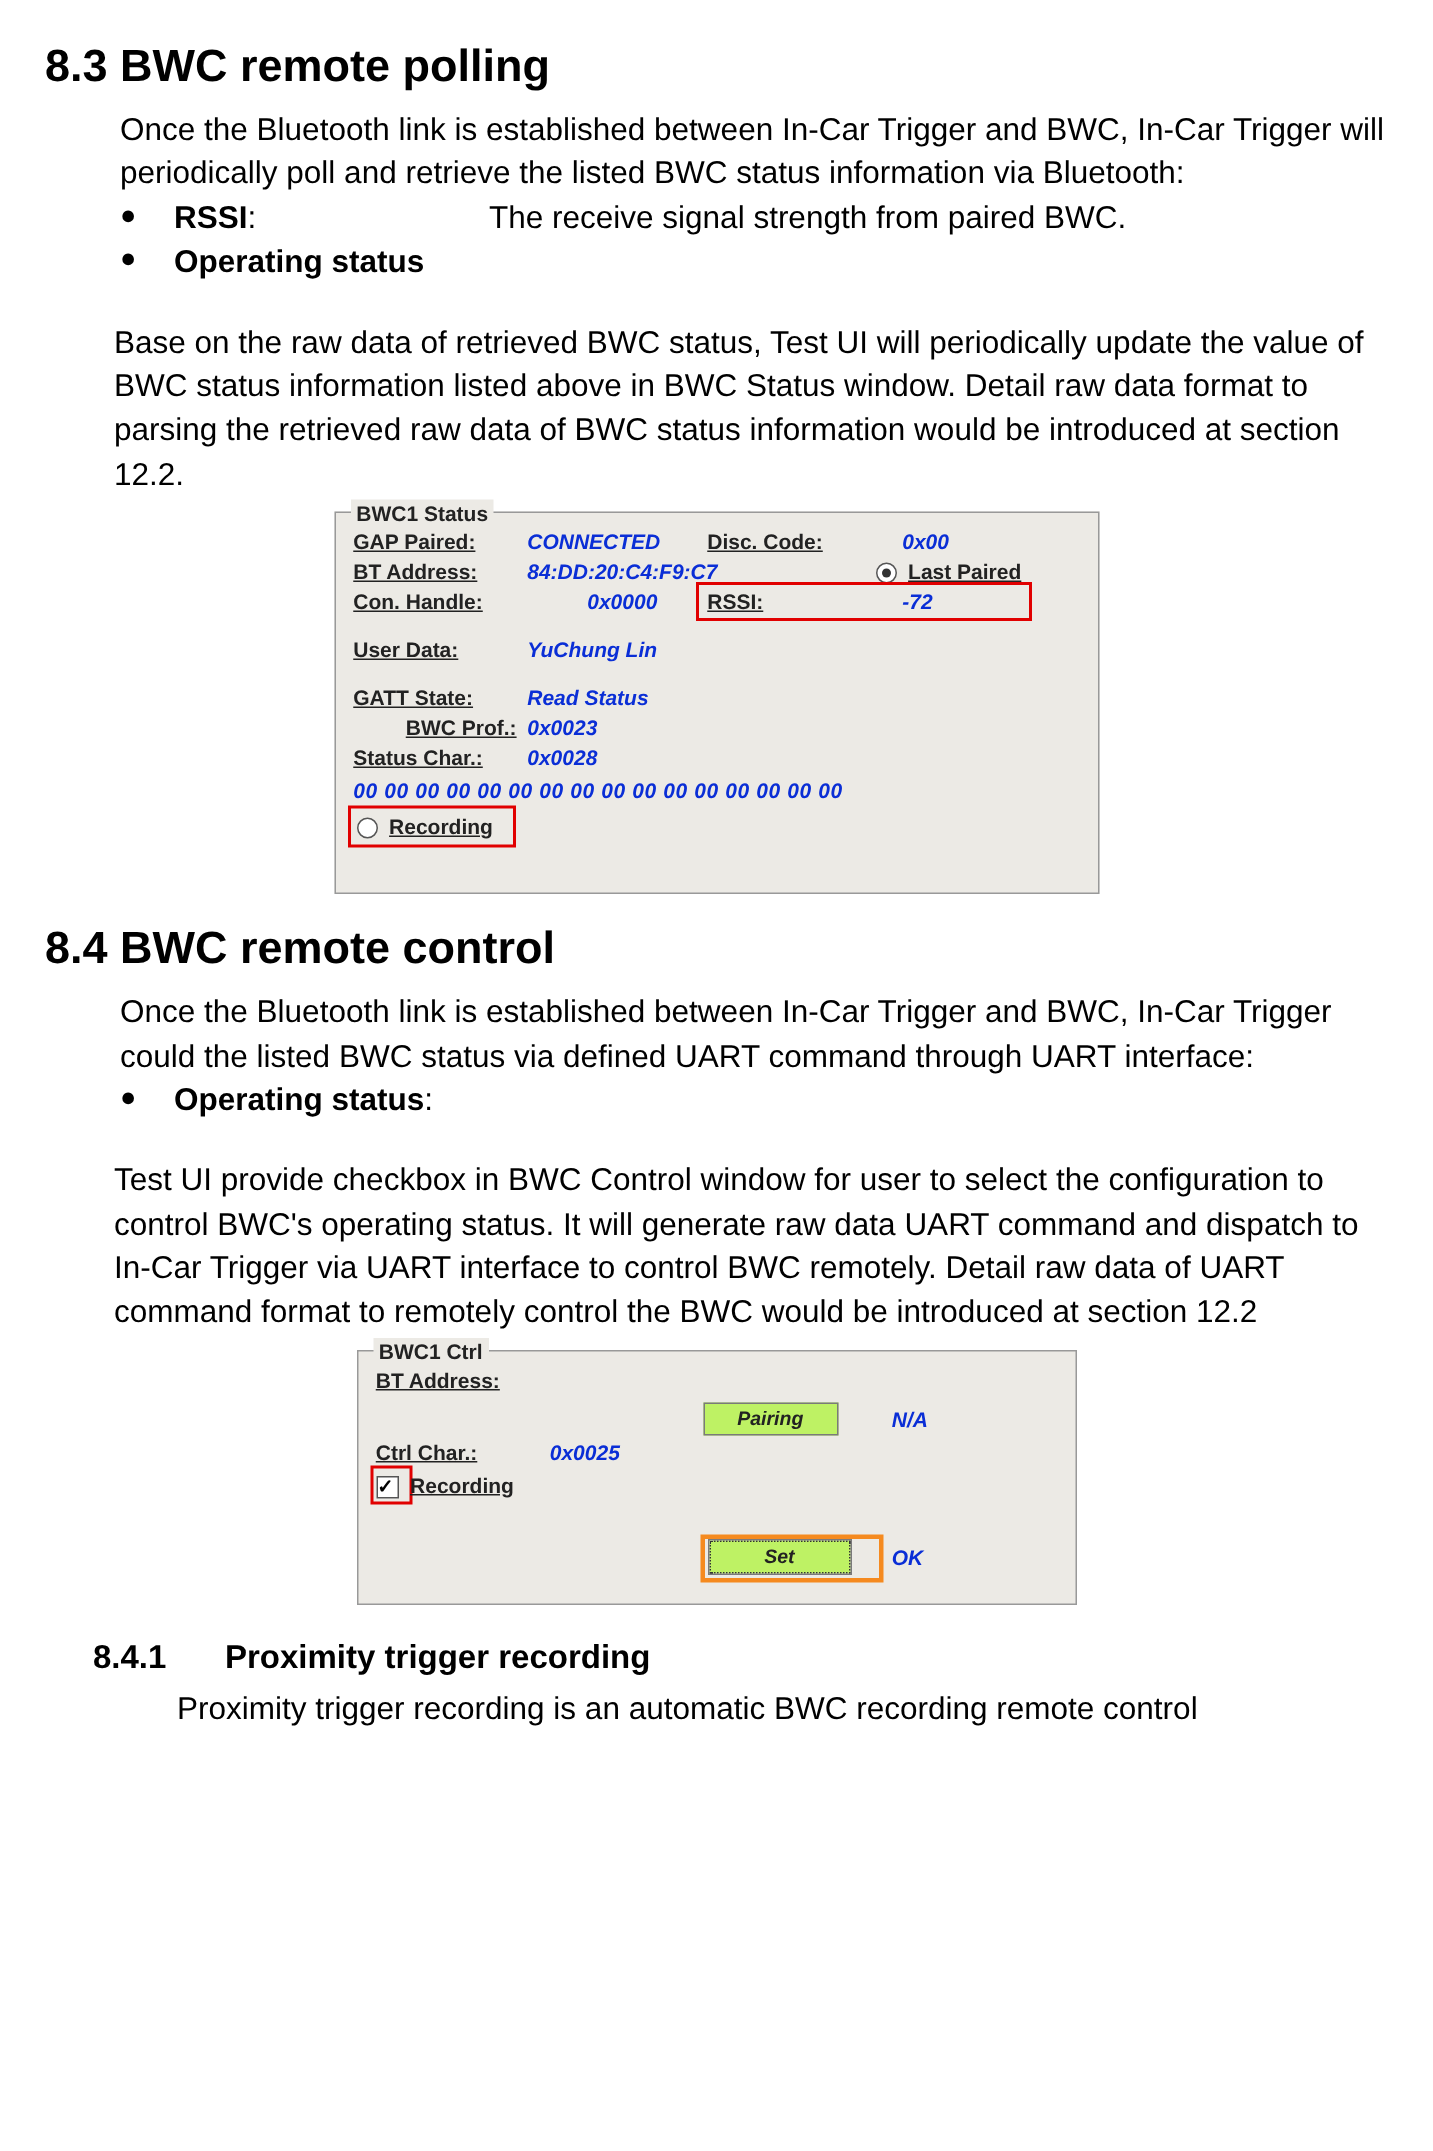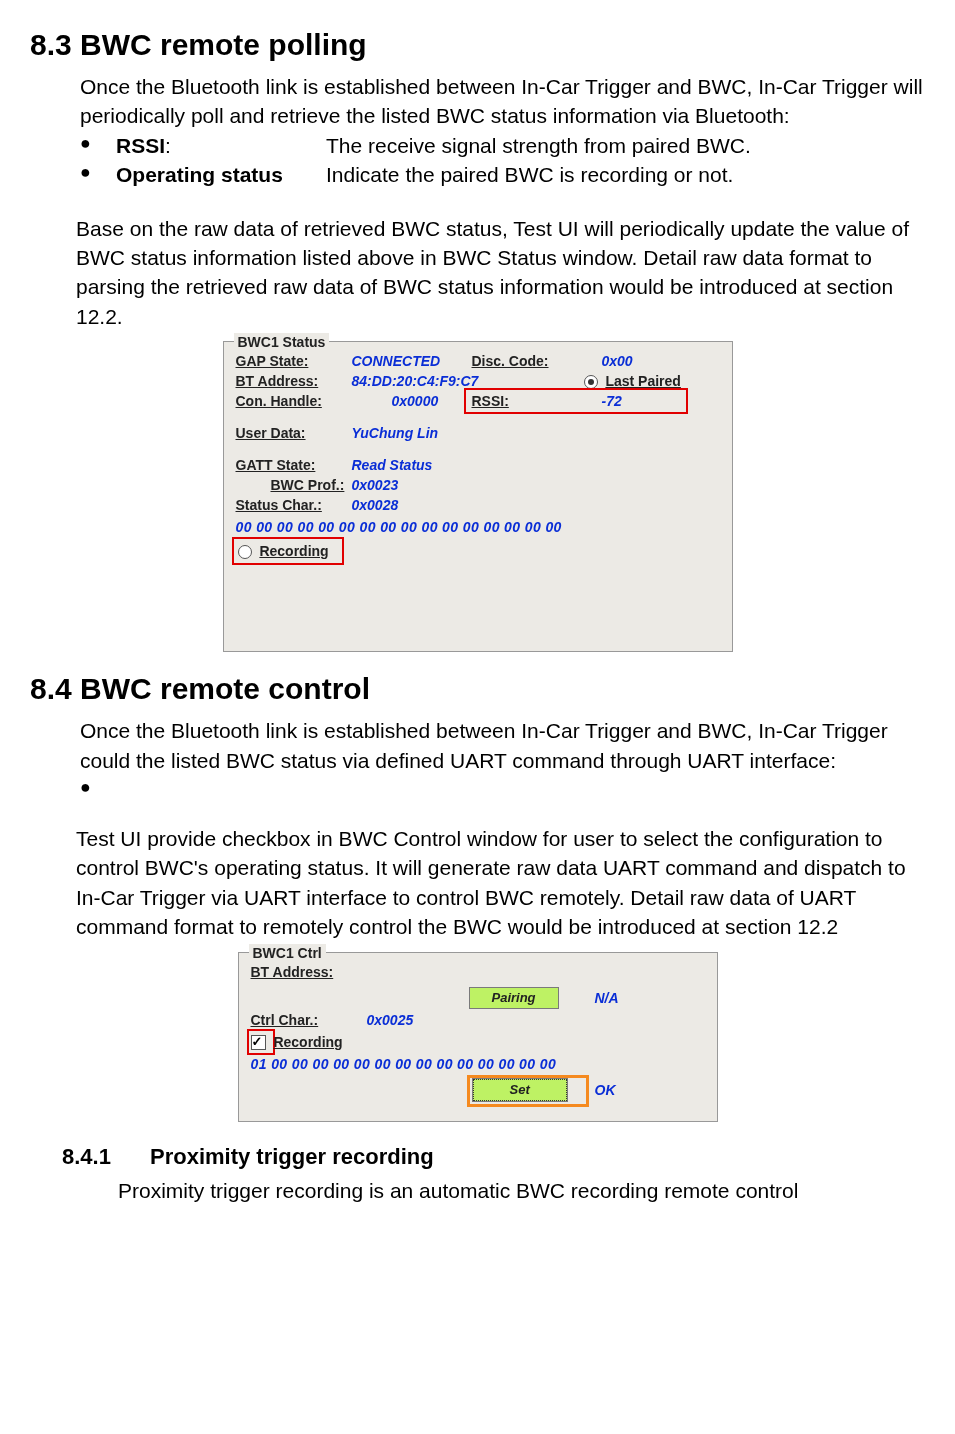--- a/index.html
+++ b/index.html
@@ -45,21 +45,21 @@
 
   
   .win {
     margin: 8px auto 16px auto;
     background:#eceae5;
     border:1px solid #999;
     position:relative;
     box-sizing:border-box;
     font-family: Tahoma, Arial, sans-serif;
   }
-  .win1 { width:510px; height:311px; }
+  .win1 { width:510px; height:255px; }
   .win2 { width:480px; height:170px; }
   .gb-title {
     position:absolute; top:-9px; left:10px;
     background:#eceae5; padding:0 4px;
     font-weight:700; font-size:14px; color:#222;
   }
   .field-row { position:absolute; font-size:14px; }
   .lbl { font-weight:700; color:#222; text-decoration:underline; }
   .val { font-weight:700; font-style:italic; color:#0a2ed6; }
   .redbox { border:2px solid #e10000; position:absolute; }
@@ -96,30 +96,29 @@
 <div class="body-text">Once the Bluetooth link is established between In-Car Trigger and BWC, In-Car Trigger will periodically poll and retrieve the listed BWC status information via Bluetooth:</div>
 
 <div class="bullet-row">
   <span class="dot">●</span>
   <span class="term"><span style="font-weight:700">RSSI</span><span style="font-weight:400">:</span></span>
   <span class="desc">The receive signal strength from paired BWC.</span>
 </div>
 <div class="bullet-row">
   <span class="dot">●</span>
   <span class="term"><span style="font-weight:700">Operating status</span><span style="font-weight:400"></span></span>
-  <span class="desc">Indicate the paired BWC is recording or not.</span>
 </div>
 
 <div class="para2">Base on the raw data of retrieved BWC status, Test UI will periodically update the value of BWC status information listed above in BWC Status window. Detail raw data format to parsing the retrieved raw data of BWC status information would be introduced at section 12.2.</div>
 
 <div class="win win1">
   <div class="gb-title">BWC1 Status</div>
 
   <div class="field-row" style="top:10px; left:12px;">
-    <span class="lbl">GAP State:</span>
+    <span class="lbl">GAP Paired:</span>
   </div>
   <div class="field-row" style="top:10px; left:128px;text-align:right;">
     <span class="val">CONNECTED</span>
   </div>
   <div class="field-row" style="top:10px; left:248px;">
     <span class="lbl">Disc. Code:</span>
   </div>
   <div class="field-row" style="top:10px; left:378px;">
     <span class="val">0x00</span>
   </div>
@@ -187,20 +186,21 @@
   </div>
 </div>
 
 <div class="heading">
   <span class="num">8.4</span><span>BWC remote control</span>
 </div>
 <div class="body-text">Once the Bluetooth link is established between In-Car Trigger and BWC, In-Car Trigger could the listed BWC status via defined UART command through UART interface:</div>
 
 <div class="bullet-row">
   <span class="dot">●</span>
+  <span class="term"><span style="font-weight:700">Operating status</span><span style="font-weight:400">:</span></span>
 </div>
 
 <div class="para2">Test UI provide checkbox in BWC Control window for user to select the configuration to control BWC's operating status. It will generate raw data UART command and dispatch to In-Car Trigger via UART interface to control BWC remotely. Detail raw data of UART command format to remotely control the BWC would be introduced at section 12.2</div>
 
 <div class="win win2">
   <div class="gb-title">BWC1 Ctrl</div>
 
   <div class="field-row" style="top:10px; left:12px;">
     <span class="lbl">BT Address:</span>
   </div>
@@ -218,21 +218,20 @@
   <div class="field-row" style="top:58px; left:128px;">
     <span class="val">0x0025</span>
   </div>
 
   <div class="redbox" style="top:76px; left:8px; width:24px; height:22px;"></div>
   <div class="field-row" style="top:80px; left:12px;">
     <span class="checkbox checked"></span>
     <span class="lbl">Recording</span>
   </div>
 
-  <div class="hex-line" style="top:102px; left:12px;">01 00 00 00 00 00 00 00 00 00 00 00 00 00 00</div>
 
   <div class="orangebox" style="top:122px; left:228px; width:116px; height:26px;"></div>
   <div class="field-row" style="top:126px; left:234px;">
     <span class="btn" style="padding:1px 36px; border:1px dotted #333; outline:1px solid #7a7a7a;">Set</span>
   </div>
   <div class="field-row" style="top:128px; left:356px;">
     <span class="val">OK</span>
   </div>
 </div>
 

